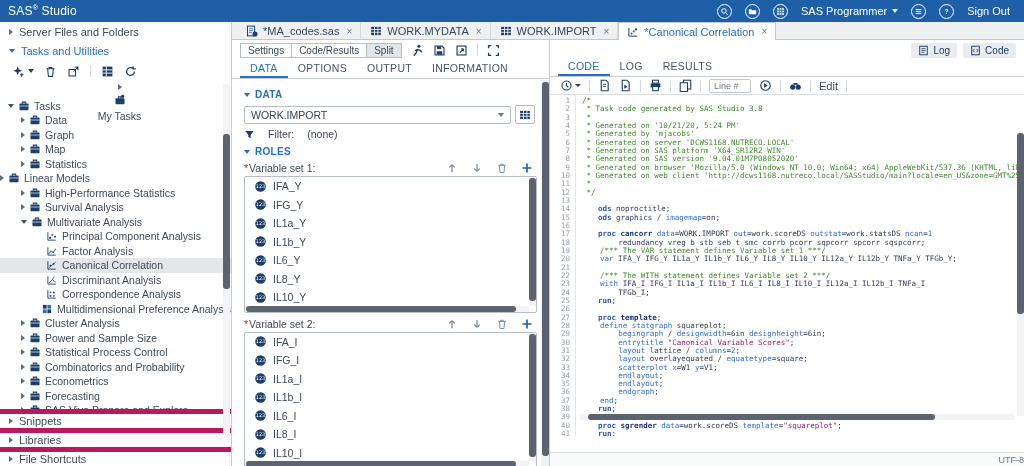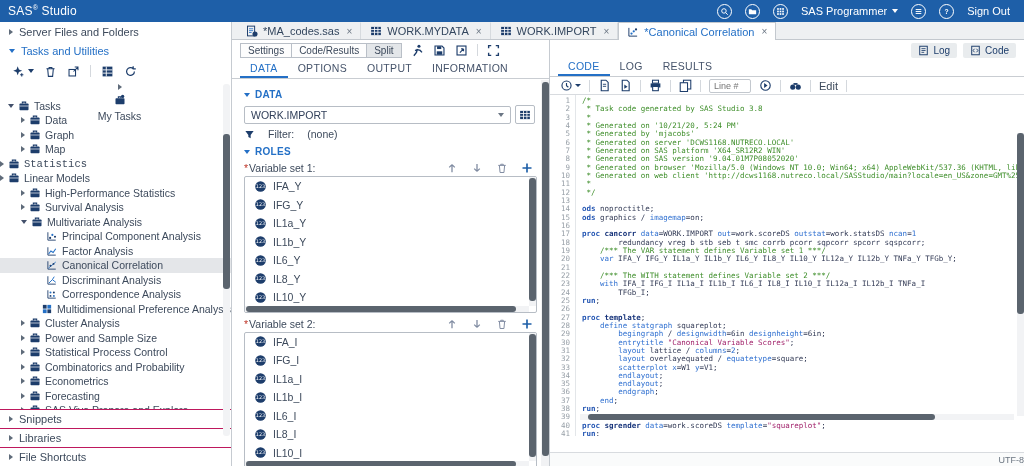--- a/index.html
+++ b/index.html
@@ -19,21 +19,21 @@
   .dcaret{width:0;height:0;border-left:3.5px solid transparent;border-right:3.5px solid transparent;
     border-top:4px solid #fff;display:inline-block;}
   .signout{cursor:pointer;}
   
   .shell{display:flex;height:444px;}
   .sidebar{width:232px;border-right:1px solid #c6cbd1;display:flex;flex-direction:column;
     position:relative;background:#fff;}
   .acc{height:19px;display:flex;align-items:center;gap:6px;padding-left:9px;font-size:11px;
     color:#3d4a5c;flex:none;cursor:pointer;}
   .acc.active{color:#2470c6;}
-  .acc.bot{border-top:1px solid #be185d;}
+  .acc.bot{border-top:5px solid #be185d;}
   .car{width:0;height:0;display:inline-block;flex:none;}
   .car.col{border-top:3.5px solid transparent;border-bottom:3.5px solid transparent;
     border-left:4.5px solid #5f6b7a;}
   .car.exp{border-left:3.5px solid transparent;border-right:3.5px solid transparent;
     border-top:4.5px solid #2470c6;}
   .car.exp.dark{border-top-color:#42506b;}
   .sb-toolbar{height:18px;display:flex;align-items:center;gap:10px;padding-left:12px;
     color:#1d3d6b;flex:none;margin:2px 0 3px;}
   .sb-toolbar .icn{cursor:pointer;display:inline-flex;align-items:center;}
   .icn svg{display:block;}
@@ -121,21 +121,21 @@
     border-top:3.5px solid #1d3d6b;margin-left:2px;}
   .codearea{flex:1;display:flex;overflow:hidden;position:relative;font-family:"DejaVu Sans Mono",monospace;
     font-size:7.5px;}
   .gutter{width:26px;flex:none;text-align:right;padding:2px 5px 0 0;color:#98a0a8;
     border-right:1px solid #e3e6e9;}
   .gutter div{height:8.34px;line-height:8.34px;}
   .codelines{flex:1;overflow:hidden;padding:2px 0 0 6px;color:#323a55;}
   .cl{height:8.34px;line-height:8.34px;white-space:pre;tab-size:4;}
   .cmt{color:#3e8e2a;}
   .kw{color:#2e6fd0;}
-  .st{color:#2456b3;font-weight:bold;}
+  .st{color:#2456b3;font-weight:bold;margin-left:16px;}
   .pn{color:#16337a;font-weight:bold;}
   .str{color:#a02069;}
   .num{color:#2e6fd0;}
   .c-vscroll{position:absolute;right:0;top:38px;bottom:20px;width:7px;background:#f2f3f5;}
   .c-vscroll .thumb{position:absolute;top:0;left:0;width:7px;height:64%;background:#5b646e;
     border-radius:3px;cursor:pointer;}
   .c-hscroll{position:absolute;left:30px;right:10px;bottom:16px;height:6px;background:#f2f3f5;}
   .c-hscroll .thumb{position:absolute;left:8px;top:0;height:6px;width:80%;background:#5b646e;
     border-radius:3px;cursor:pointer;}
   .statusbar{height:14px;border-top:1px solid #d8dbdf;background:#fafbfb;display:flex;
@@ -299,21 +299,21 @@
           <span class="car col"></span>
           <span class="icn">
             <svg viewBox="0 0 16 16" width="12" height="12">
               <rect x="2" y="4.6" width="12" height="9" rx="1" fill="currentColor"></rect>
               <path d="M5.8 4.6V2.8h4.4v1.8" fill="none" stroke="currentColor" stroke-width="1.5"></path>
               <path d="M2 8h12" stroke="#fff" stroke-width=".9"></path>
             </svg>
           </span>
           <span>Map</span>
         </div>
-        <div class="trow" style=" font-family: Liberation Mono, monospace;">
+        <div class="trow" style="padding-left: 21px;">
           <span class="car col"></span>
           <span class="icn">
             <svg viewBox="0 0 16 16" width="12" height="12">
               <rect x="2" y="4.6" width="12" height="9" rx="1" fill="currentColor"></rect>
               <path d="M5.8 4.6V2.8h4.4v1.8" fill="none" stroke="currentColor" stroke-width="1.5"></path>
               <path d="M2 8h12" stroke="#fff" stroke-width=".9"></path>
             </svg>
           </span>
           <span>Statistics</span>
         </div>

